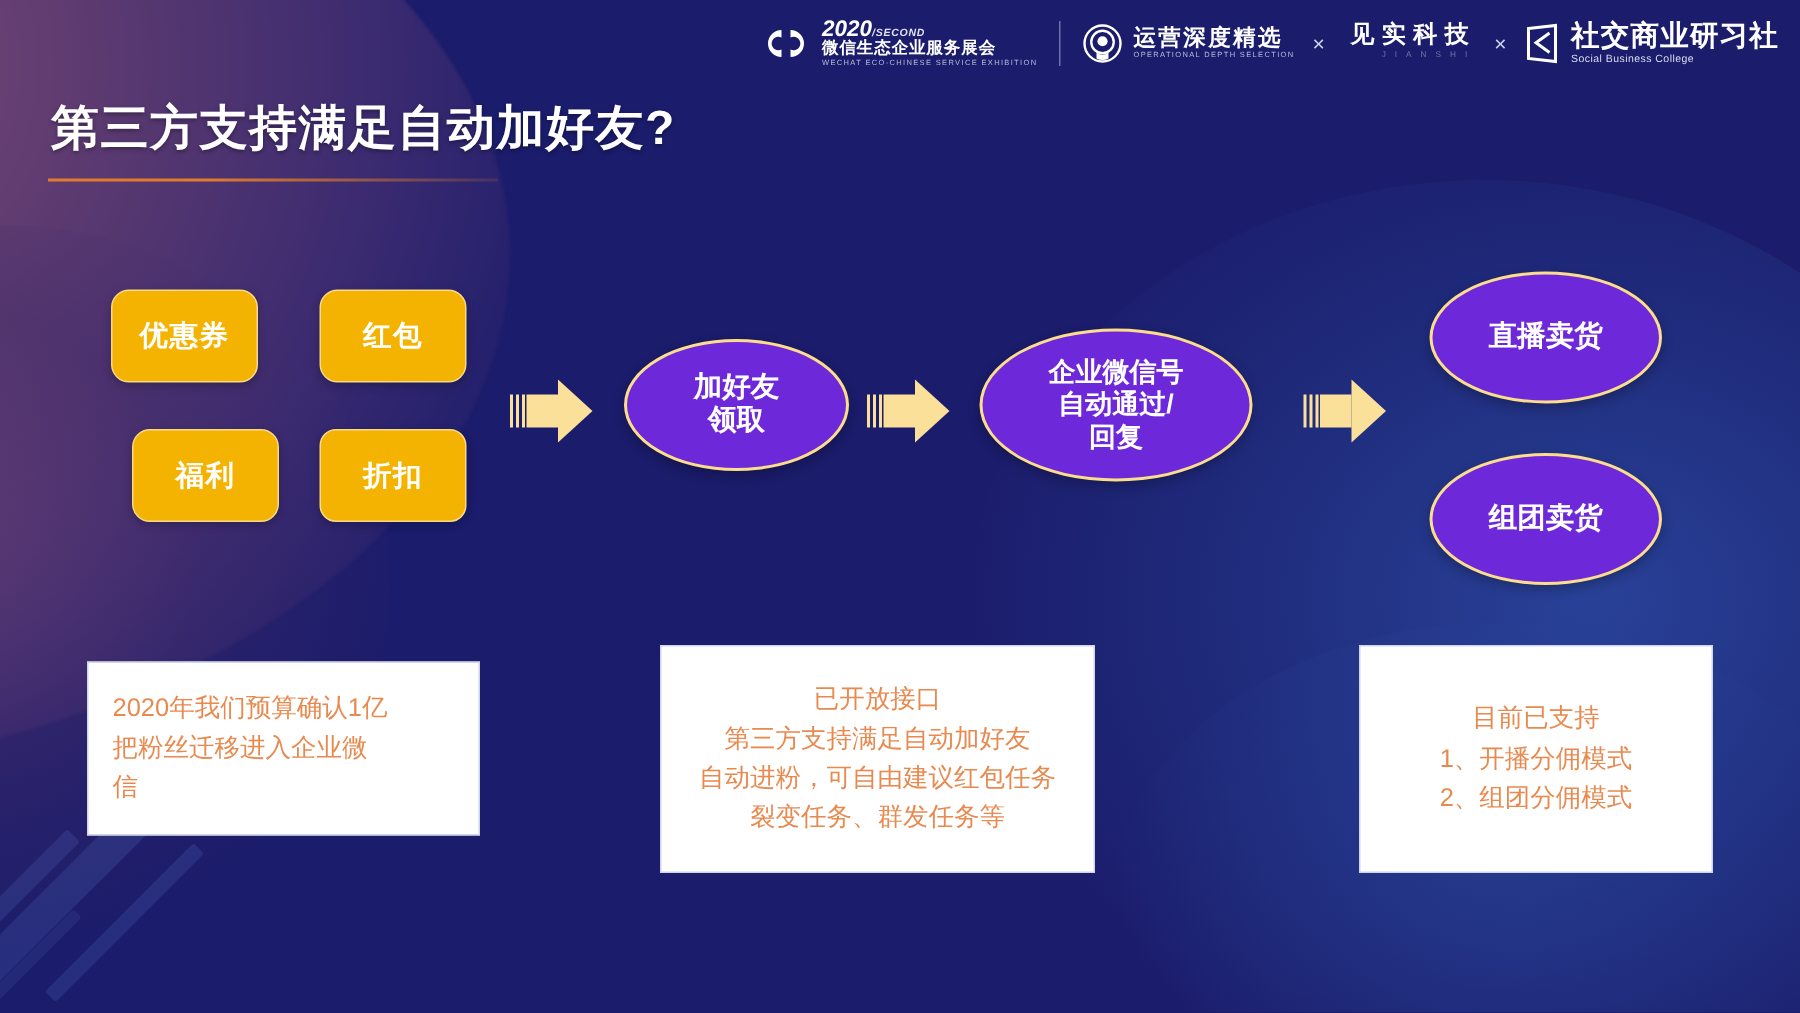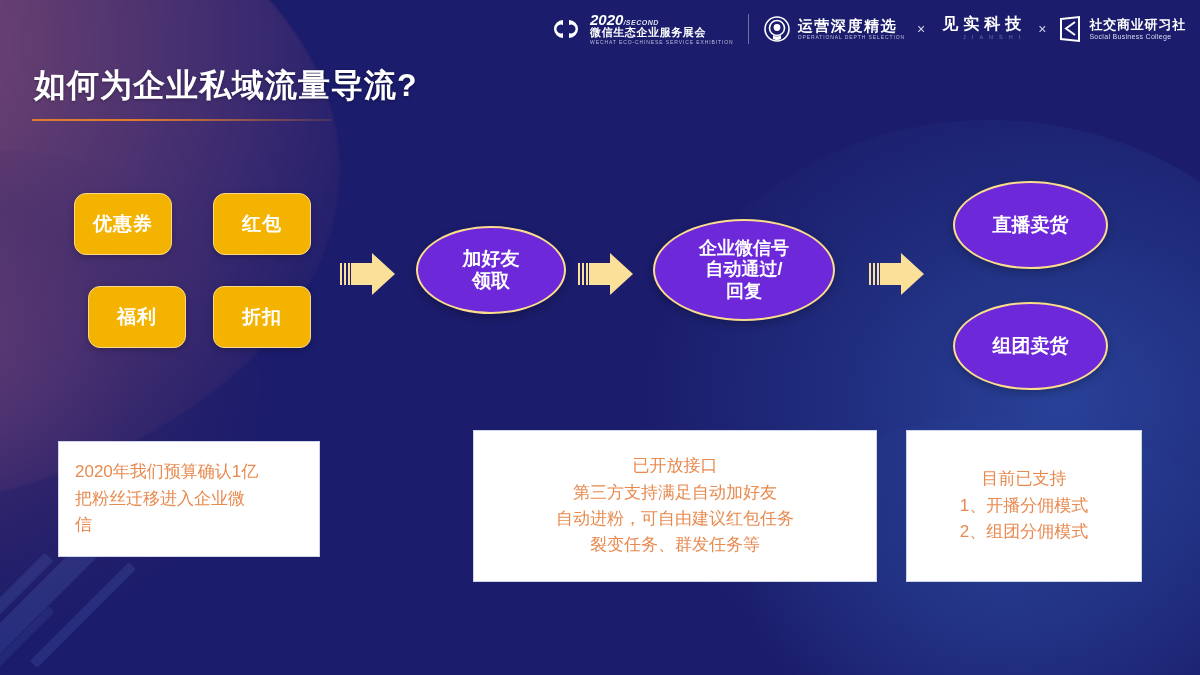--- a/index.html
+++ b/index.html
@@ -250,28 +250,28 @@
     </div>
 
     <span class="logo-x">×</span>
 
     <div class="logo-group">
       <svg class="logo-mark" width="24" height="28" viewBox="0 0 24 28">
         <path d="M3 4 L21 2 L21 26 L3 24 Z" fill="none" stroke="#fff" stroke-width="2"></path>
         <path d="M17 7 L8 13.5 L17 20" fill="none" stroke="#fff" stroke-width="2"></path>
       </svg>
       <div class="logo-text">
-        <div class="logo-cn big" style="font-size:13px; letter-spacing:0.8px;">社交商业研习社</div>
+        <div class="logo-cn big" style="font-size:19px; letter-spacing:0.8px;">社交商业研习社</div>
         <div class="logo-en sub">Social Business College</div>
       </div>
     </div>
 
   </div>
 
-  <h1 class="title">如何为企业私域流量导流?</h1>
+  <h1 class="title">第三方支持满足自动加好友?</h1>
   <div class="title-rule"></div>
 
   <div class="chip" style="left:74px;  top:193px;">
       <span>优惠券</span>
     </div>
   <div class="chip" style="left:213px; top:193px;">
       <span>红包</span>
     </div>
   <div class="chip" style="left:88px;  top:286px;text-align:center;">
       <span>福利</span>
@@ -328,21 +328,21 @@
   <div class="oval" style="left:953px; top:302px; width:155px; height:88px; font-size:19px;">
     <span>组团卖货</span>
   </div>
 
   <div class="card" style="left:58px; top:441px; width:262px; height:116px;">
     <p>2020年我们预算确认1亿</p>
     <p>把粉丝迁移进入企业微</p>
     <p>信</p>
   </div>
 
-  <div class="card center-text" style="left:440px; top:430px; width:404px; height:152px;margin-left:33px;">
+  <div class="card center-text" style="left:440px; top:430px; width:290px; height:152px;">
     <p>已开放接口</p>
     <p>第三方支持满足自动加好友</p>
     <p>自动进粉，可自由建议红包任务</p>
     <p>裂变任务、群发任务等</p>
   </div>
 
   <div class="card center-text" style="left:906px; top:430px; width:236px; height:152px;">
     <p>目前已支持</p>
     <p>1、开播分佣模式</p>
     <p>2、组团分佣模式</p>

